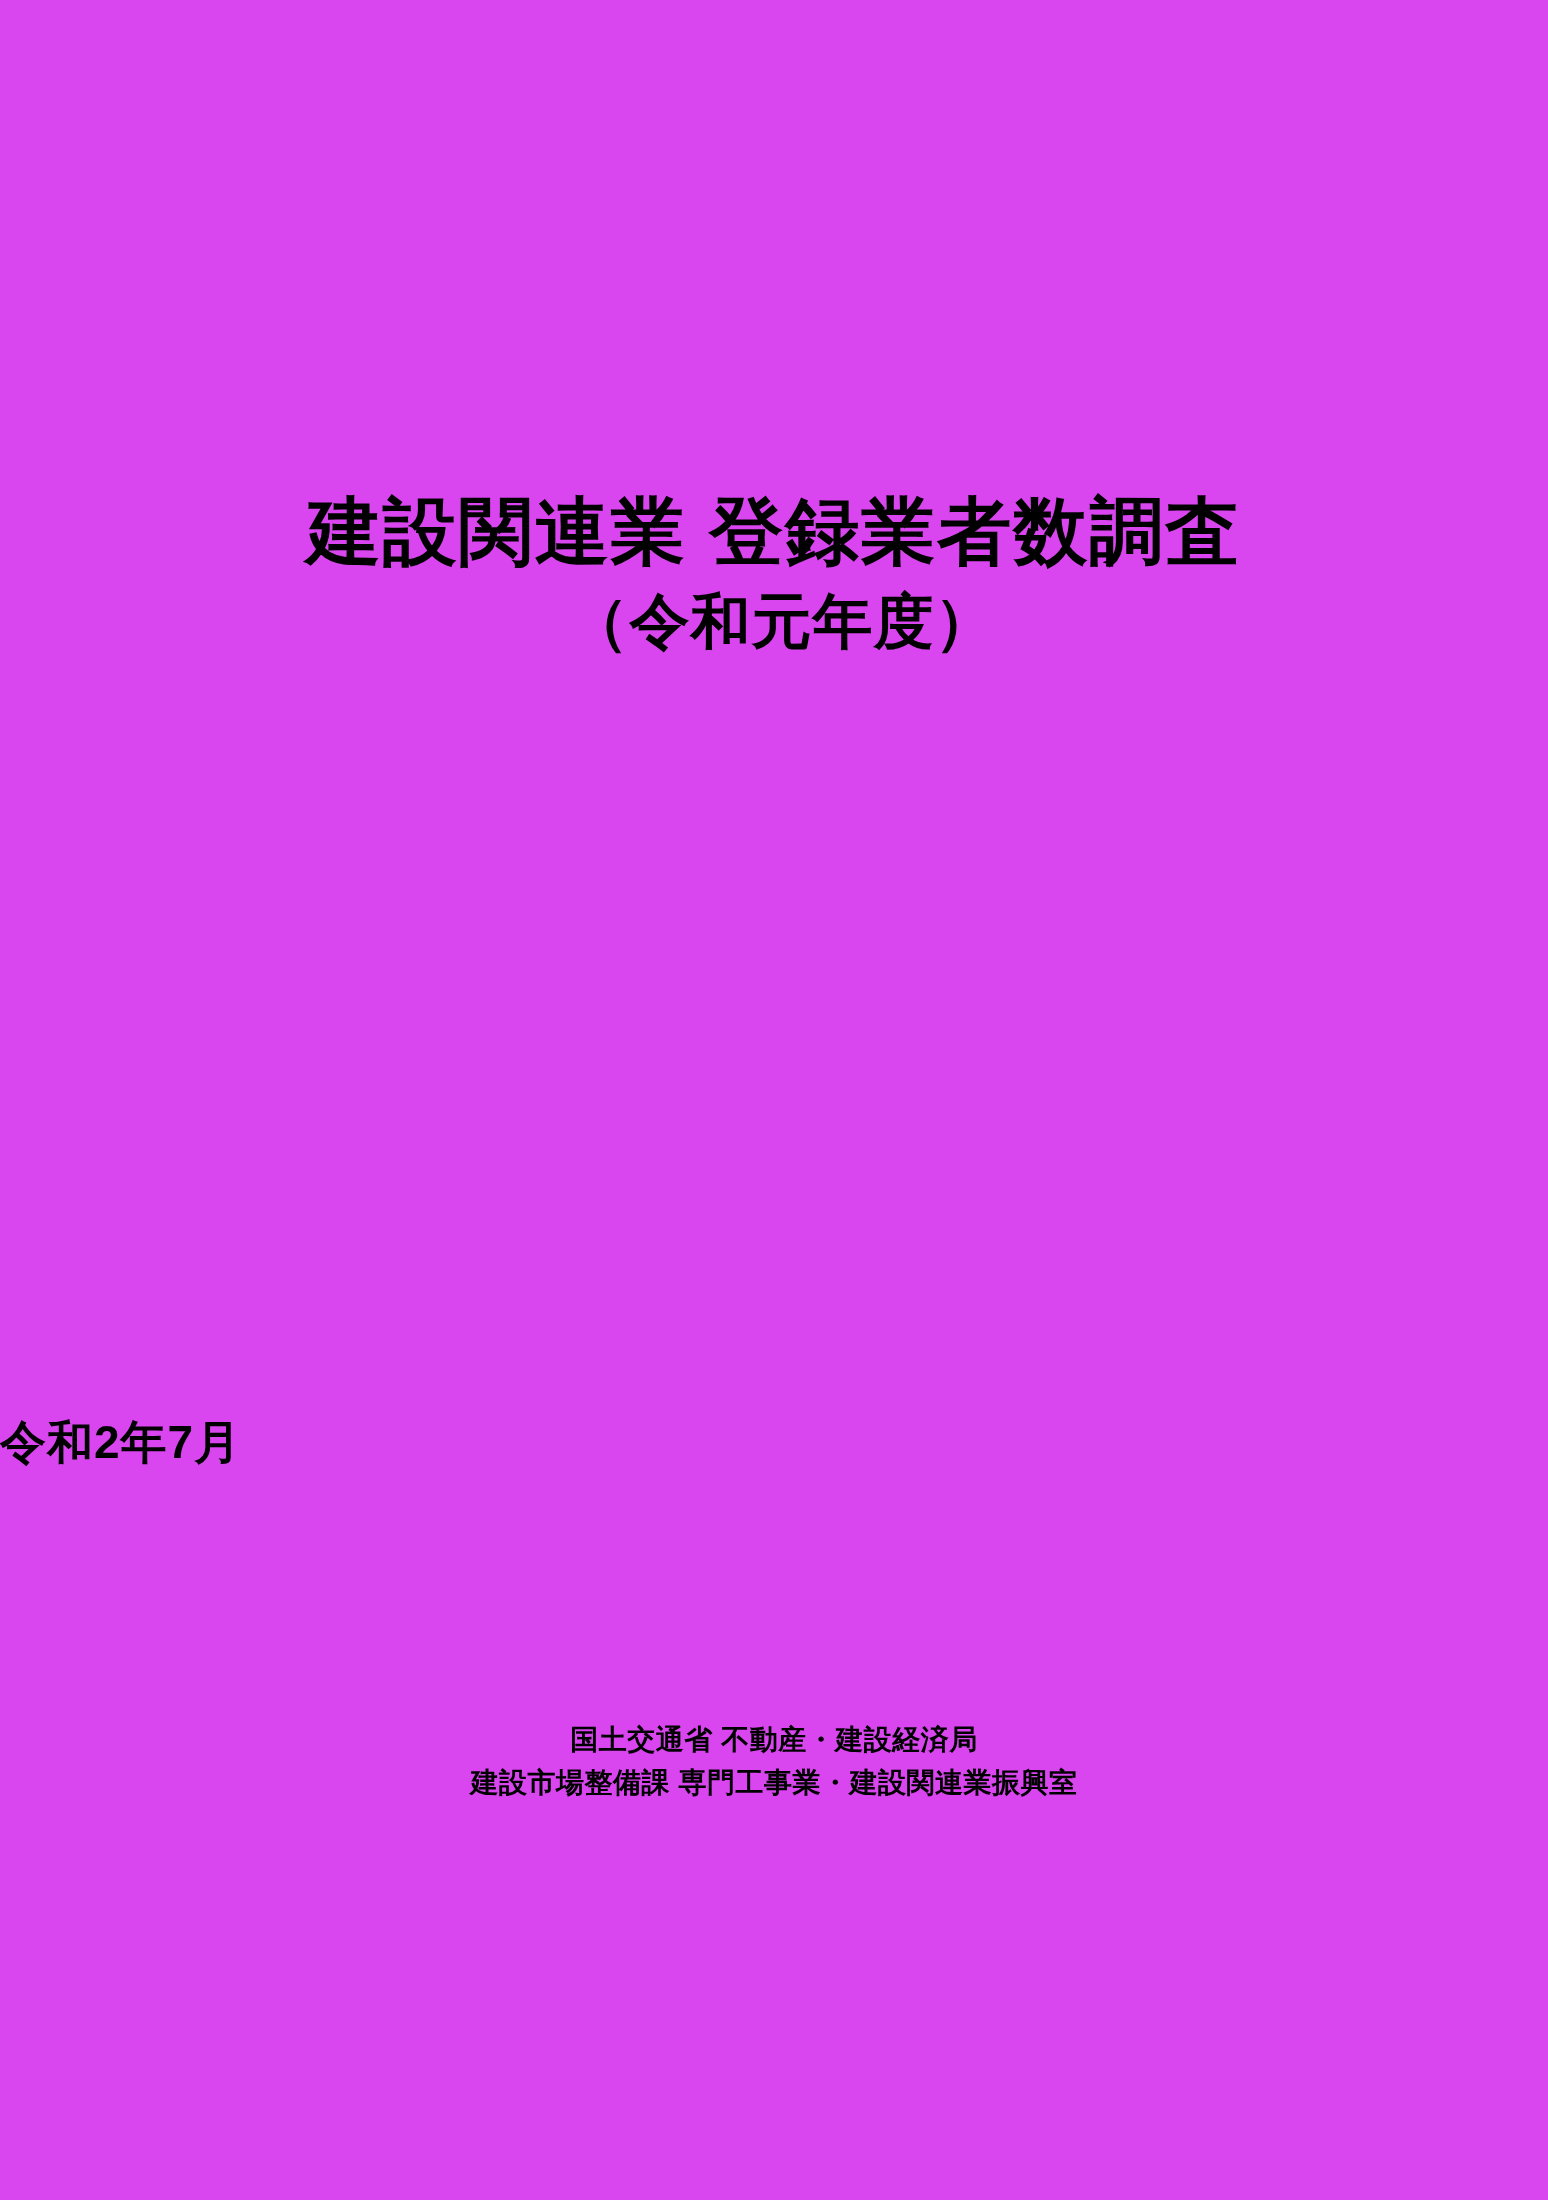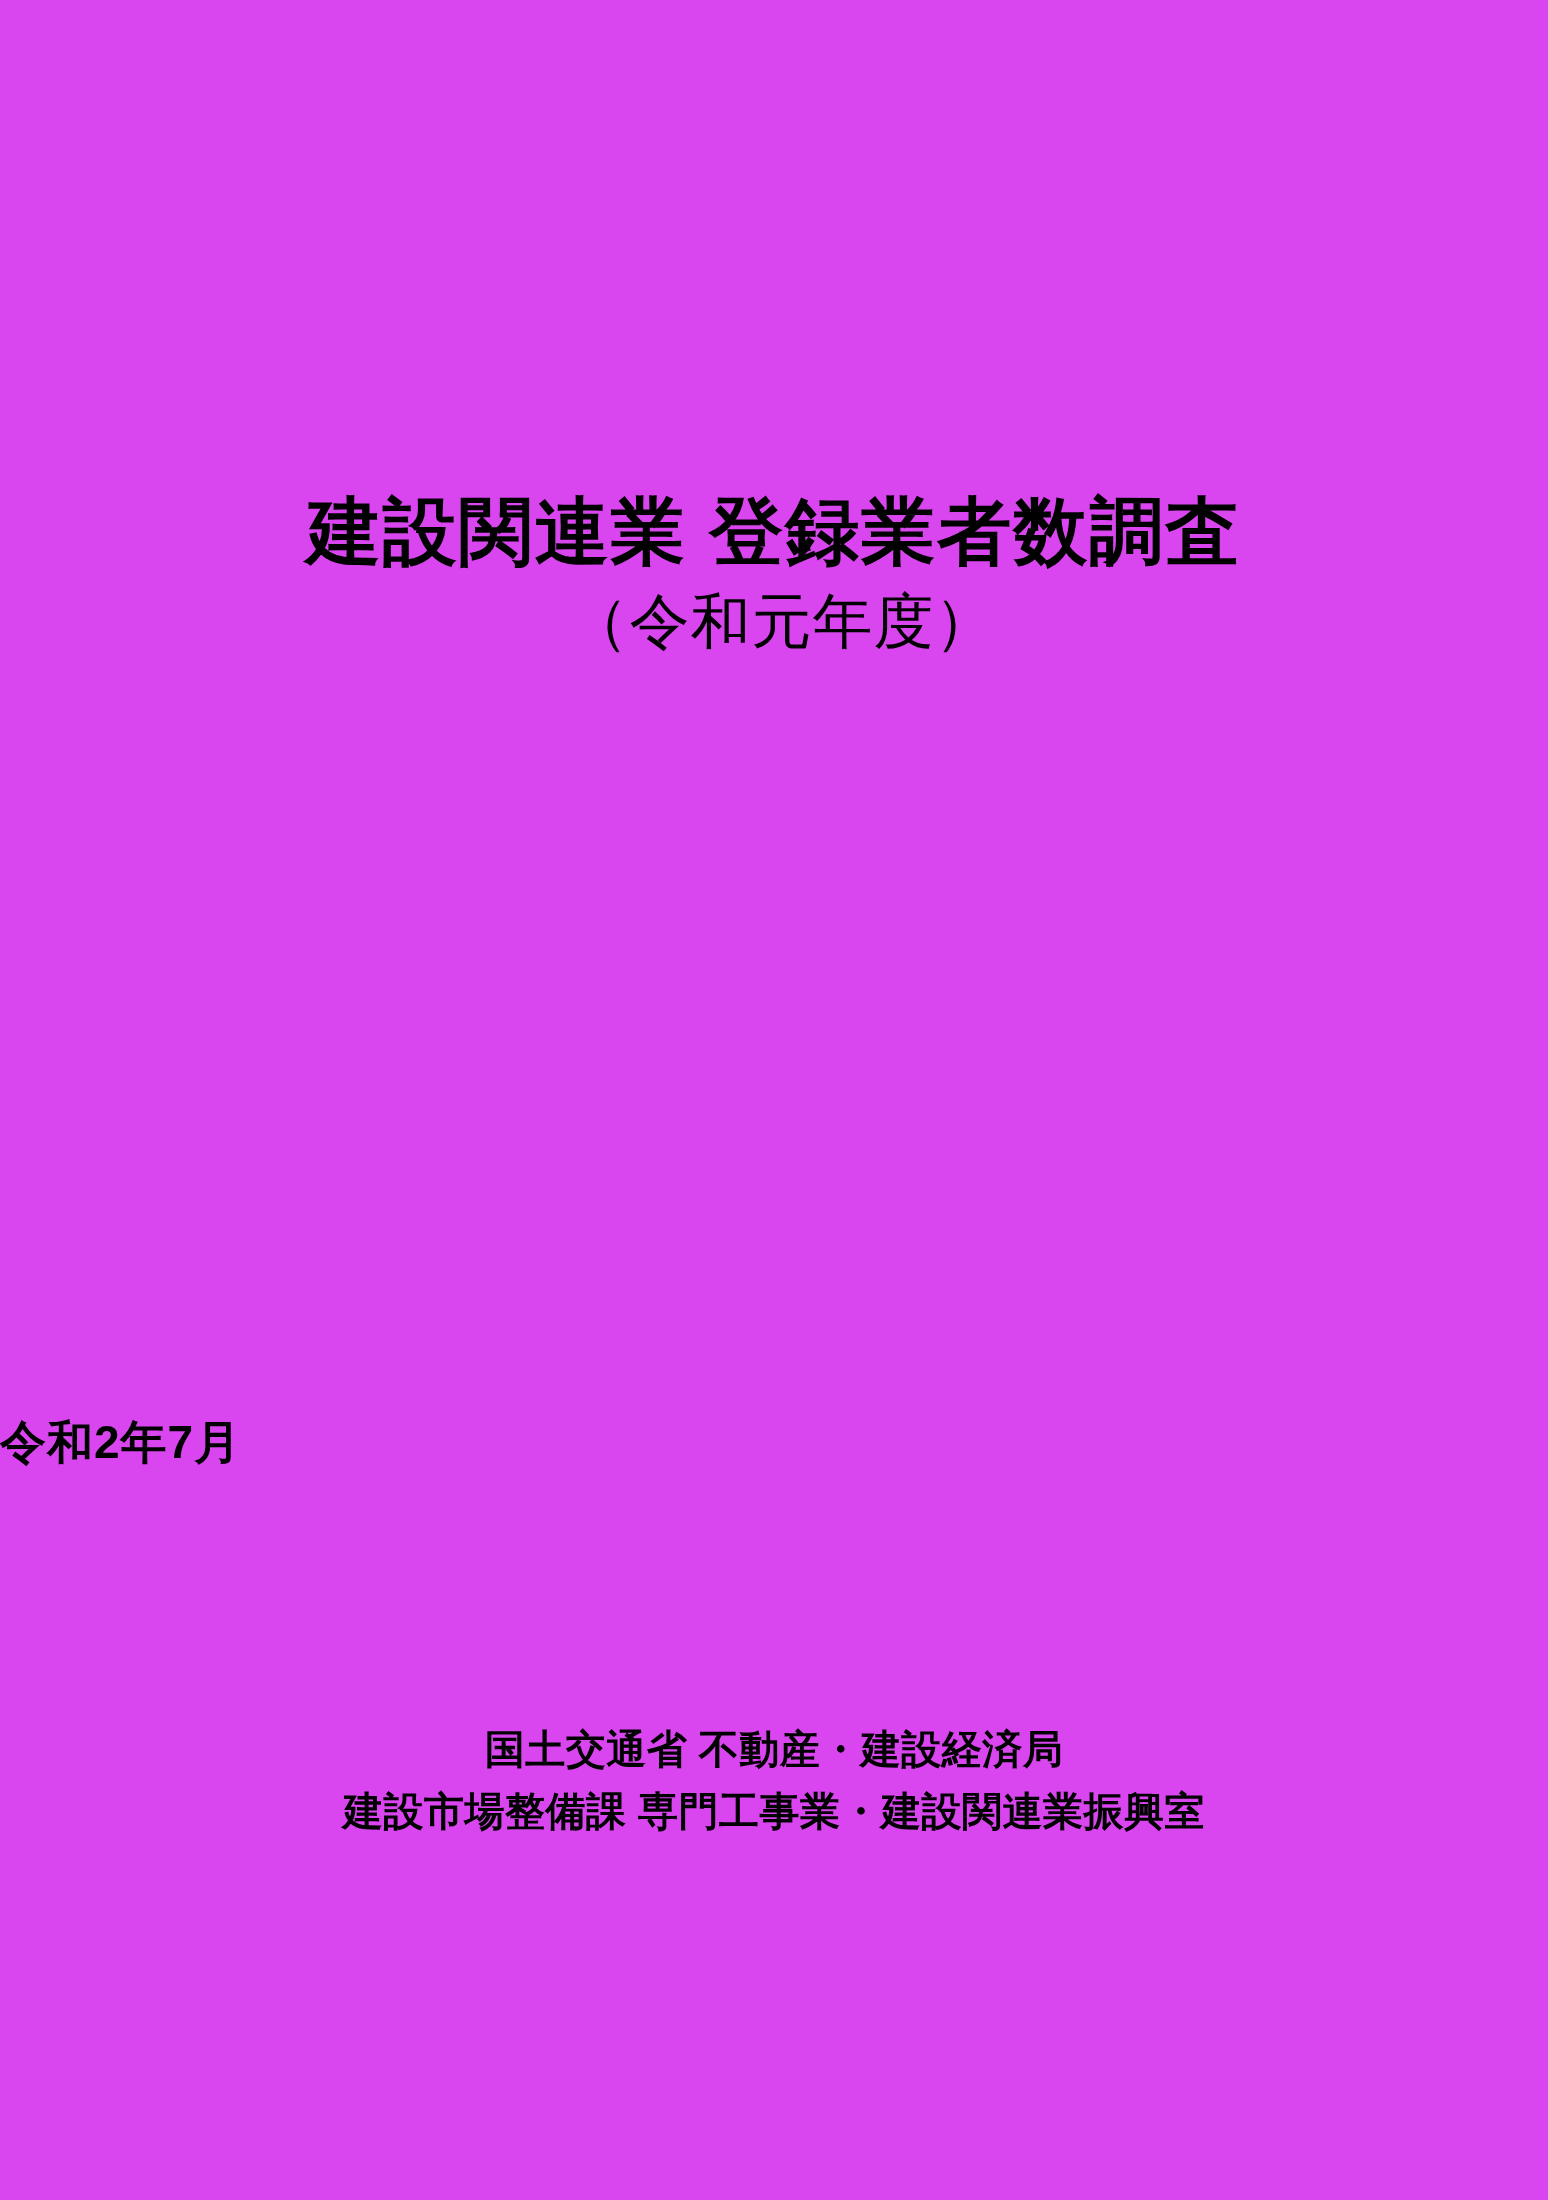--- a/index.html
+++ b/index.html
@@ -32,21 +32,21 @@
   .title-main {
     font-size: 74px;
     line-height: 1.18;
     font-weight: 700;
     letter-spacing: 2px;
     white-space: nowrap;
   }
   .title-sub {
     font-size: 60px;
     line-height: 1.3;
-    font-weight: 400;
+    font-weight: 700;
     letter-spacing: 1px;
     margin-top: 8px;
     white-space: nowrap;
     margin-left: 16px;
   }
   .date-block {
     position: absolute;
     top: 1412px;
     left: 0;
     width: 1232px;
@@ -58,21 +58,21 @@
     letter-spacing: 1px;
   }
   .issuer-block {
     position: absolute;
     top: 1718px;
     left: 0;
     width: 1548px;
     text-align: center;
   }
   .issuer-line {
-    font-size: 40px;
+    font-size: 28px;
     font-weight: 700;
     letter-spacing: 0.5px;
     line-height: 1.55;
   }
 </style>
 </head>
 <body>
 
 <div class="page">
 

